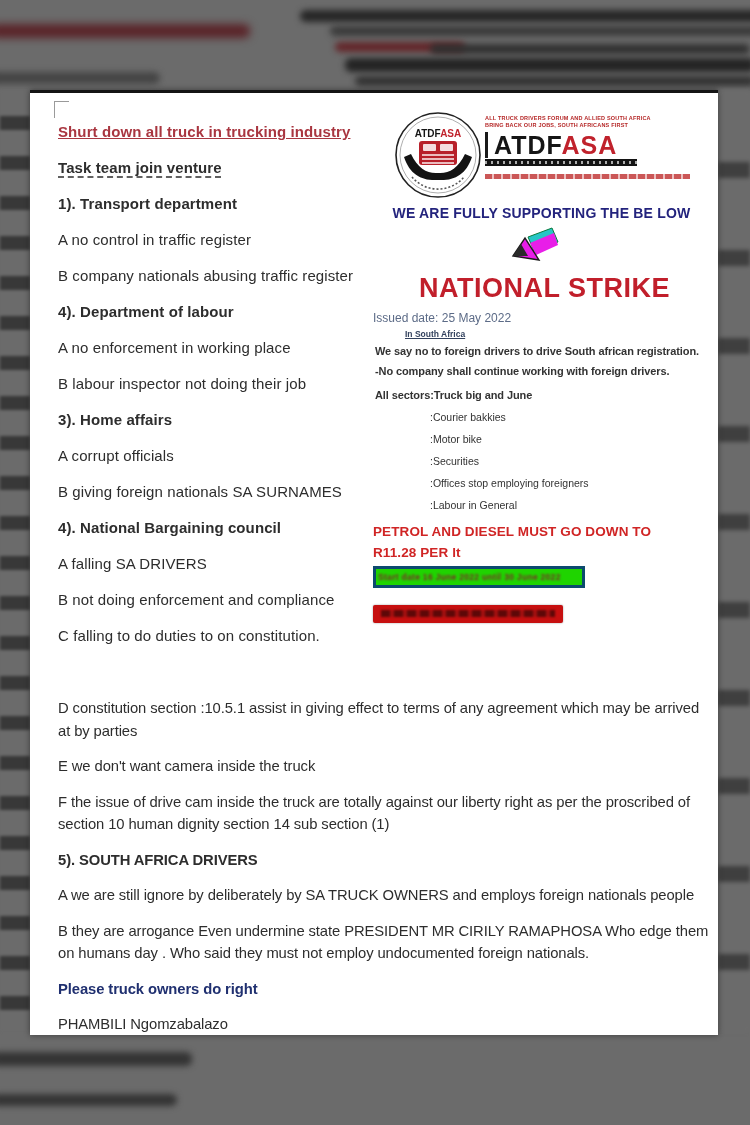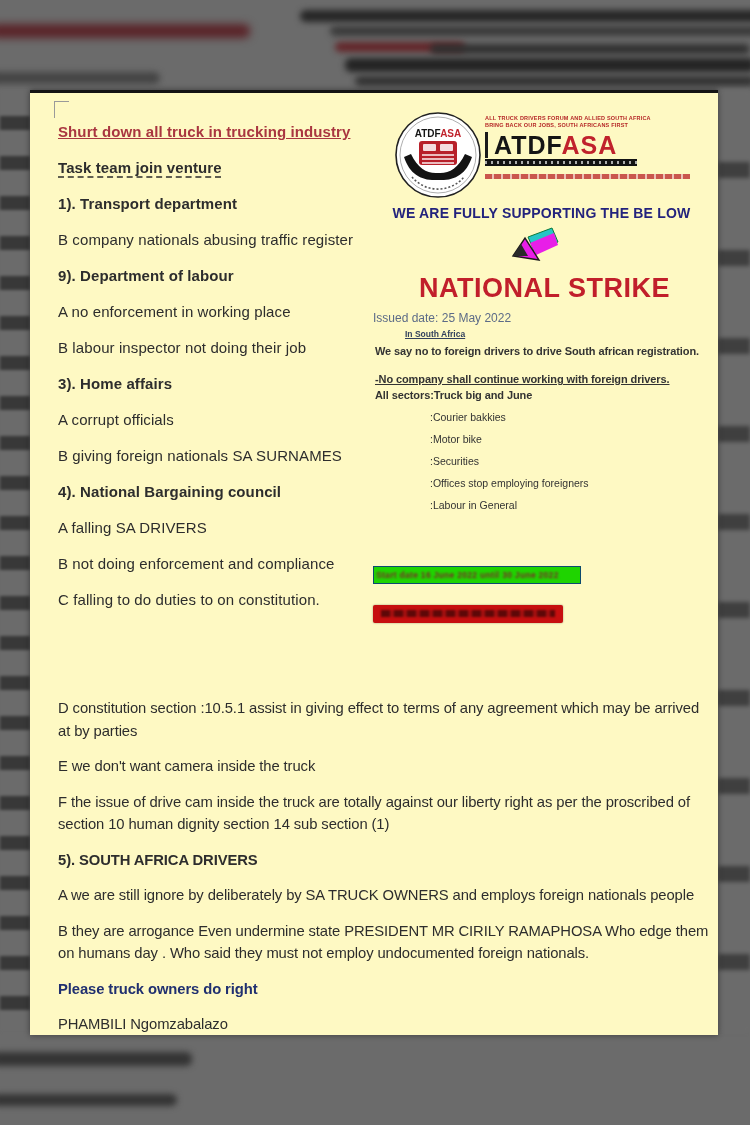--- a/index.html
+++ b/index.html
@@ -4,21 +4,21 @@
 <style>
   html,body{margin:0;padding:0;}
   body{
     width:750px;height:1125px;position:relative;overflow:hidden;
     background:#6b6b6b;
     font-family:"Liberation Sans","DejaVu Sans",sans-serif;
   }
   .stripe{position:absolute;border-radius:6px;}
   .page{
     position:absolute;left:30px;top:90px;width:688px;height:942px;
-    background:#fef9c3;border-top:3px solid #141414;
+    background:#ffffff;border-top:3px solid #141414;
     box-shadow:0 0 6px rgba(0,0,0,.45);
   }
   .corner-notch{position:absolute;left:24px;top:8px;width:14px;height:16px;
     border-left:1px solid #9a9a9a;border-top:1px solid #9a9a9a;}
   
   .left-list{position:absolute;left:28px;top:28px;width:338px;color:#2d2d2d;}
   .left-list .li{font-size:15px;line-height:22px;margin-bottom:14px;letter-spacing:.1px;}
   .li.b{font-weight:700;}
   .li.red-head{color:#a93640;font-weight:700;text-decoration:underline;text-decoration-color:#a93640;}
   .li.dash-head{font-weight:700;text-decoration:underline;text-decoration-style:dashed;text-underline-offset:4px;}
@@ -46,21 +46,21 @@
   .arrow-wrap{left:478px;top:130px;width:52px;height:42px;}
   .strike-title{left:343px;top:180px;width:337px;font-size:27px;font-weight:700;
     color:#c11f2b;letter-spacing:.5px;margin-left:46px;}
   .issued{left:343px;top:218px;width:310px;font-size:12px;color:#5c6b87;filter:blur(.3px);}
   .region{left:347px;top:236px;font-size:8.5px;font-weight:700;text-decoration:underline;color:#33425e;filter:blur(.2px);margin-left:28px;}
   .stmt{left:345px;width:335px;font-size:11px;font-weight:700;color:#333;letter-spacing:-.1px;}
   .sector{left:400px;width:280px;font-size:10.5px;color:#333;font-weight:500;}
   .petrol{left:343px;top:428px;width:322px;font-size:13.5px;font-weight:700;
     color:#d02525;line-height:21px;letter-spacing:.1px;}
   .green-bar{left:343px;top:473px;width:206px;height:16px;background:#1fd400;
-    border:1px solid #0c4a6e;display:flex;align-items:center;}
+    border:3px solid #0c4a6e;display:flex;align-items:center;}
   .green-bar span{font-size:8.5px;font-weight:700;color:#7c2a2a;white-space:nowrap;
     padding-left:2px;filter:blur(.8px);letter-spacing:.3px;}
   .red-bar{left:343px;top:512px;width:190px;height:18px;background:#c60f0f;
     border-radius:2px;box-shadow:0 0 2px rgba(0,0,0,.4);overflow:hidden;}
   .red-bar-inner{margin:5px 8px;height:7px;filter:blur(1.2px);
     background:repeating-linear-gradient(90deg,#5e0808 0 9px,#a31010 9px 13px);}
   svg text{font-family:"Liberation Sans","DejaVu Sans",sans-serif;}
 </style>
 </head>
 <body>
@@ -80,22 +80,23 @@
   <div class="stripe" style="left:-8px;top:1094px;width:185px;height:12px;background:#343434;filter:blur(3px);"></div>
 </div>
 
 <div class="page">
   <div class="corner-notch"></div>
 
   <div class="left-list">
     <div class="li red-head">Shurt down all truck in trucking industry</div>
     <div class="li dash-head">Task team join venture</div>
     <div class="li b">1). Transport department</div>
+    <div class="li">A no control in traffic register</div>
     <div class="li">B company nationals abusing traffic register</div>
-    <div class="li b">9). Department of labour</div>
+    <div class="li b">4). Department of labour</div>
     <div class="li">A no enforcement in working place</div>
     <div class="li">B labour inspector not doing their job</div>
     <div class="li b">3). Home affairs</div>
     <div class="li">A corrupt officials</div>
     <div class="li">B giving foreign nationals SA SURNAMES</div>
     <div class="li b">4). National Bargaining council</div>
     <div class="li">A falling SA DRIVERS</div>
     <div class="li">B not doing enforcement and compliance</div>
     <div class="li">C falling to do duties to on constitution.</div>
   </div>
@@ -136,29 +137,30 @@
     <polygon points="22,20 46,10 50,22 28,32" fill="#e81ee8"></polygon>
     <polygon points="5,33 17,15 31,37" fill="#e81ee8" stroke="#1c1c1c" stroke-width="1.4"></polygon>
     <polygon points="5,33 13,21 20,33" fill="#2a2a2a"></polygon>
   </svg>
 
   <div class="rc strike-title" style="position:absolute;">NATIONAL STRIKE</div>
   <div class="rc issued" style="position:absolute;">Issued date: 25 May 2022</div>
   <div class="rc region" style="position:absolute;">In South Africa</div>
 
   <div class="rc stmt" style="position:absolute;top:252px;">We say no to foreign drivers to drive South african registration.</div>
-  <div class="rc stmt" style="position:absolute;top:280px;text-decoration:underline;">-No company shall continue working with foreign drivers.</div>
+  <div class="rc stmt" style="position:absolute;top:272px;">-No company shall continue working with foreign drivers.</div>
   <div class="rc stmt" style="position:absolute;top:296px;">All sectors:Truck big and June</div>
 
   <div class="rc sector" style="position:absolute;top:318px;">:Courier bakkies</div>
   <div class="rc sector" style="position:absolute;top:340px;">:Motor bike</div>
   <div class="rc sector" style="position:absolute;top:362px;">:Securities</div>
   <div class="rc sector" style="position:absolute;top:384px;">:Offices stop employing foreigners</div>
   <div class="rc sector" style="position:absolute;top:406px;">:Labour in General</div>
 
+  <div class="rc petrol" style="position:absolute;">PETROL AND DIESEL MUST GO DOWN TO R11.28 PER lt</div>
 
   <div class="rc green-bar" style="position:absolute;">
     <span>Start date 16 June 2022 until 30 June 2022</span>
   </div>
 
   <div class="rc red-bar" style="position:absolute;">
     <div class="red-bar-inner"></div>
   </div>
 
   <div class="bottom-flow">

